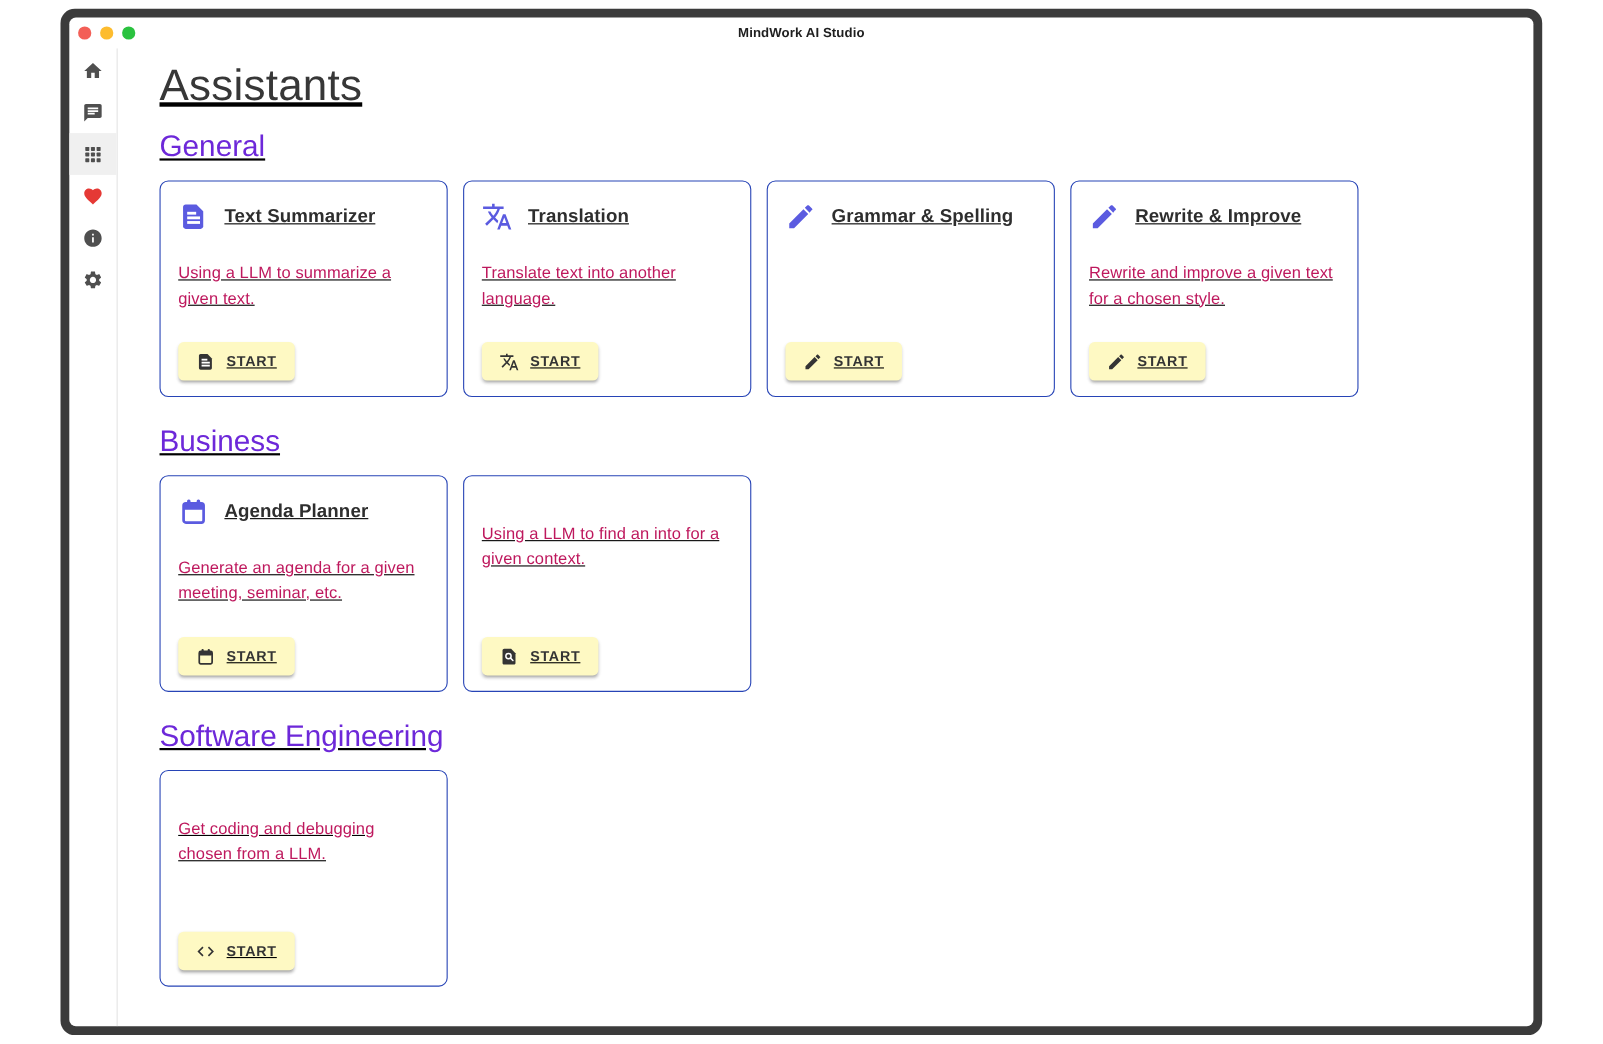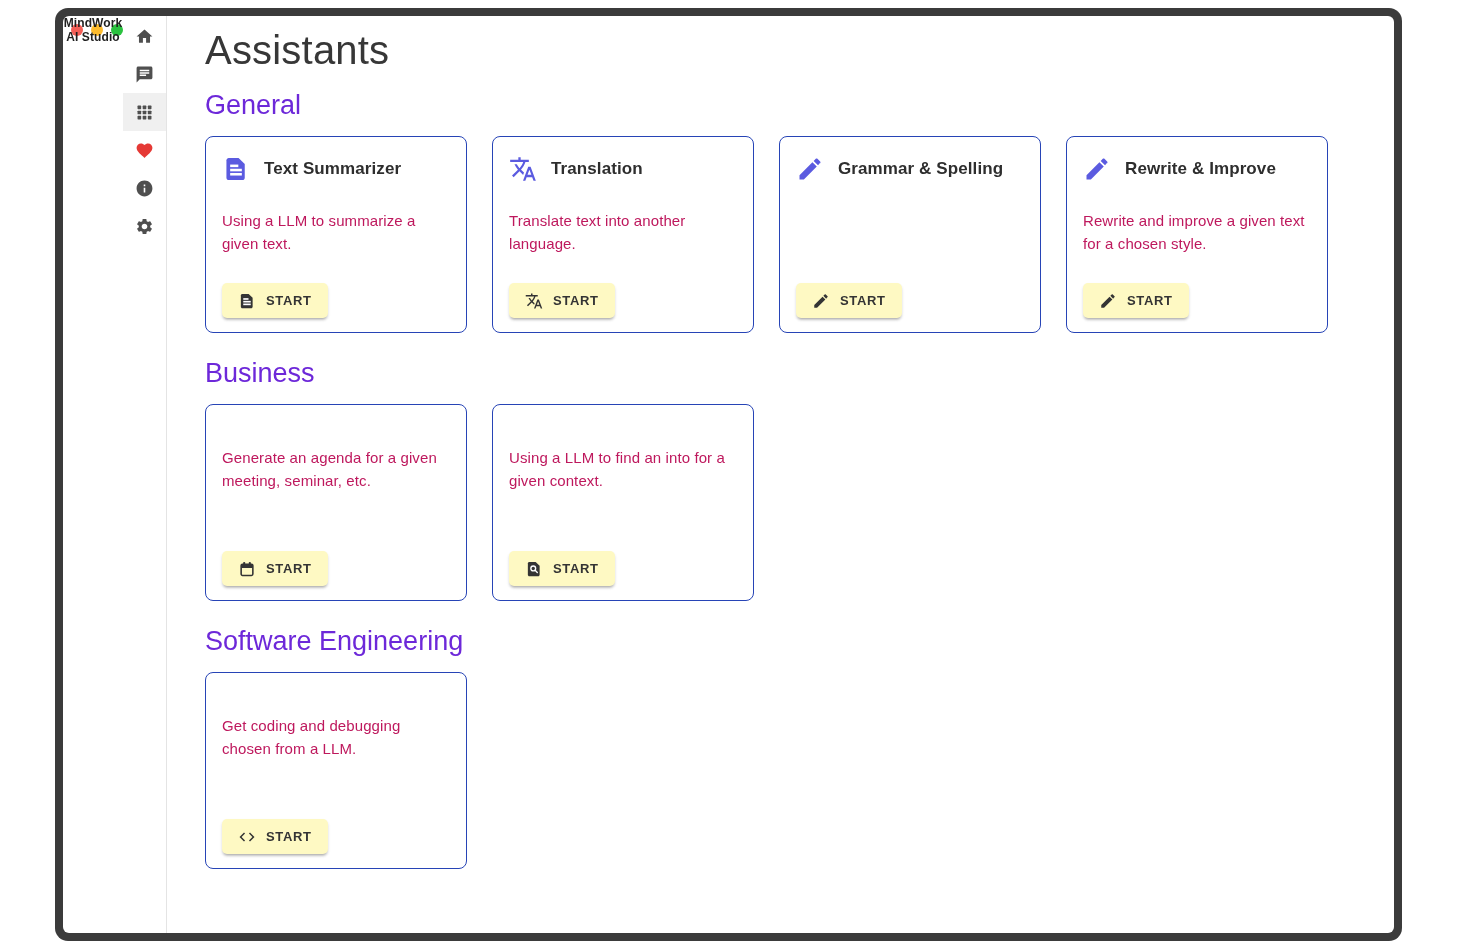--- a/index.html
+++ b/index.html
@@ -8,21 +8,21 @@
     font-family:"Liberation Sans", sans-serif;
     -webkit-font-smoothing:antialiased;
   }
   
   .frame{
     position:absolute;left:55px;top:8px;width:1347px;height:933px;
     background:#3b3b3b;border-radius:13px;box-sizing:border-box;padding:8px;
   }
   .window{
     width:100%;height:100%;background:#ffffff;border-radius:6px;
-    overflow:hidden;display:flex;flex-direction:row;justify-content:flex-end;
+    overflow:hidden;display:flex;flex-direction:column;justify-content:flex-end;
   }
   
   .titlebar{
     height:28px;flex:0 0 28px;position:relative;
     display:flex;align-items:center;padding-left:8px;
   }
   .lights{display:flex;gap:8px;align-items:center;}
   .light{width:12px;height:12px;border-radius:50%;}
   .light.red{background:#f35f57;}
   .light.yellow{background:#fdbc2e;}
@@ -38,29 +38,29 @@
     display:flex;flex-direction:column;padding-top:1px;
   }
   .side-item{
     height:38px;display:flex;align-items:center;justify-content:center;
     color:#4f4f4f;cursor:pointer;
   }
   .side-item.selected{background:#f0f0f0;}
   .side-item svg{width:19px;height:19px;}
   .side-item.heart{color:#e53935;}
   
-  .content{flex:1;padding:6px 20px 0 38px;overflow:hidden;}
+  .content{flex:1;padding:6px 20px 0 38px;overflow:hidden;text-decoration:underline;}
   h1.page-title{
     margin:6px 0 0;font-size:40px;font-weight:400;color:#373737;letter-spacing:.2px;
   }
   h2.section-title{
     margin:17px 0 15px;font-size:27px;font-weight:400;color:#6d28d9;
   }
   h2.section-title.later{margin-top:25px;}
-  .cards-row{display:flex;gap:25px;}
+  .cards-row{display:flex;gap:14px;}
   
   .card{
     width:262px;height:197px;box-sizing:border-box;
     border:1.5px solid #2744b6;border-radius:8px;background:#fff;
     padding:15px 16px 14px;display:flex;flex-direction:column;
   }
   .card-header{display:flex;align-items:center;gap:14px;margin-top:3px;}
   .card-header svg{width:28px;height:28px;color:#5b5be0;flex:0 0 28px;}
   .card-title{font-size:17px;font-weight:700;color:#2e2e2e;letter-spacing:.1px;}
   .card-desc{
@@ -253,20 +253,26 @@
               <span>START</span>
             </button>
           </div>
 
         </div>
 
         <h2 class="section-title later">Business</h2>
         <div class="cards-row">
 
           <div class="card">
+            <div class="card-header">
+              <svg>
+                  <use href="#i-calendar"></use>
+                </svg>
+              <span class="card-title">Agenda Planner</span>
+            </div>
             <div class="card-desc">Generate an agenda for a given meeting, seminar, etc.</div>
             <button class="start-btn">
               <svg>
                   <use href="#i-calendar"></use>
                 </svg>
               <span>START</span>
             </button>
           </div>
 
           <div class="card">

